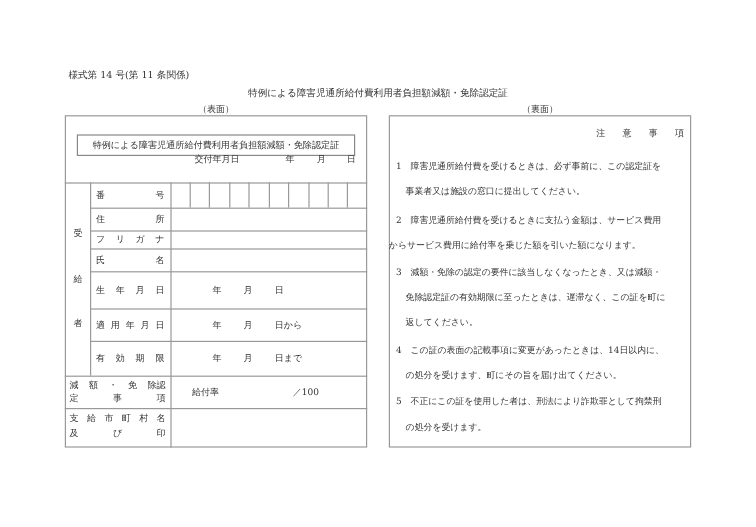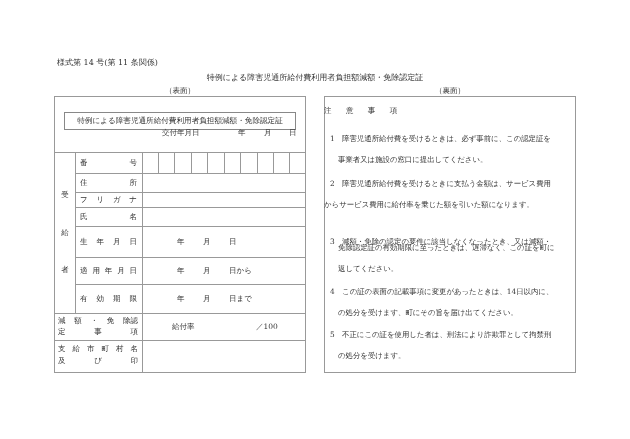--- a/index.html
+++ b/index.html
@@ -12,21 +12,21 @@
   .box { border:1px solid #999; box-sizing:border-box; }
   .front { left:54px; top:96px; width:252px; height:277px; }
   .back { left:324px; top:96px; width:252px; height:277px; }
   .inner-title { left:64px; top:112px; width:232px; height:18px; border:1px solid #888; box-sizing:border-box;
                  font-size:7.6px; text-align:center; line-height:16px; white-space:nowrap; }
   .issue-date { top:128px; font-size:7.5px; }
   .line-h { position:absolute; height:0; border-top:1px solid #999; }
   .line-v { position:absolute; width:0; border-left:1px solid #999; }
   .lbl { position:absolute; font-size:7.5px; display:flex; justify-content:space-between; box-sizing:border-box; padding:0 5px; align-items:center; }
   .val { position:absolute; font-size:7.5px; display:flex; align-items:center; }
-  .notes-title { left:324px; width:252px; top:106px; text-align:left; font-size:7.5px; letter-spacing:6px; }
+  .notes-title { left:324px; width:252px; top:106px; text-align:right; font-size:7.5px; letter-spacing:6px; }
   .note-line { position:absolute; left:330px; font-size:7.4px; white-space:nowrap; }
   .vert-char { position:absolute; left:57px; width:16px; text-align:center; font-size:7.5px; }
 </style>
 </head>
 <body>
 
 <div class="abs form-number">様式第 14 号(第 11 条関係)</div>
 <div class="abs main-title">特例による障害児通所給付費利用者負担額減額・免除認定証</div>
 
 <div class="abs side-label" style="left:54px;width:252px;">（表面）</div>
@@ -126,21 +126,21 @@
   <span>額</span>
   <span>・</span>
   <span>免</span>
   <span>除認</span>
 </div>
 <div class="lbl" style="left:54px;top:326px;width:88px;height:12px;padding:0 4px;">
   <span>定</span>
   <span>事</span>
   <span>項</span>
 </div>
-<div class="val" style="left:142px;top:313px;width:184px;height:27px;">
+<div class="val" style="left:130px;top:313px;width:184px;height:27px;">
   <span style="position:absolute;left:30px;">給付率</span>
   <span style="position:absolute;left:114px;">／100</span>
 </div>
 
 <div class="lbl" style="left:54px;top:343px;width:88px;height:12px;padding:0 4px;">
   <span>支</span>
   <span>給</span>
   <span>市</span>
   <span>町</span>
   <span>村</span>
@@ -155,21 +155,21 @@
 
 <div class="abs box back"></div>
 <div class="abs notes-title">注 意 事 項</div>
 
 <div class="note-line" style="top:134px;">1　障害児通所給付費を受けるときは、必ず事前に、この認定証を</div>
 <div class="note-line" style="top:155px;left:338px;">事業者又は施設の窓口に提出してください。</div>
 
 <div class="note-line" style="top:179px;">2　障害児通所給付費を受けるときに支払う金額は、サービス費用</div>
 <div class="note-line" style="top:200px;left:324px;">からサービス費用に給付率を乗じた額を引いた額になります。</div>
 
-<div class="note-line" style="top:237px;">3　減額・免除の認定の要件に該当しなくなったとき、又は減額・</div>
+<div class="note-line" style="top:222px;">3　減額・免除の認定の要件に該当しなくなったとき、又は減額・</div>
 <div class="note-line" style="top:243px;left:338px;">免除認定証の有効期限に至ったときは、遅滞なく、この証を町に</div>
 <div class="note-line" style="top:264px;left:338px;">返してください。</div>
 
 <div class="note-line" style="top:287px;">4　この証の表面の記載事項に変更があったときは、14日以内に、</div>
 <div class="note-line" style="top:308px;left:338px;">の処分を受けます、町にその旨を届け出てください。</div>
 
 <div class="note-line" style="top:330px;">5　不正にこの証を使用した者は、刑法により詐欺罪として拘禁刑</div>
 <div class="note-line" style="top:351px;left:338px;">の処分を受けます。</div>
 
 </body></html>

